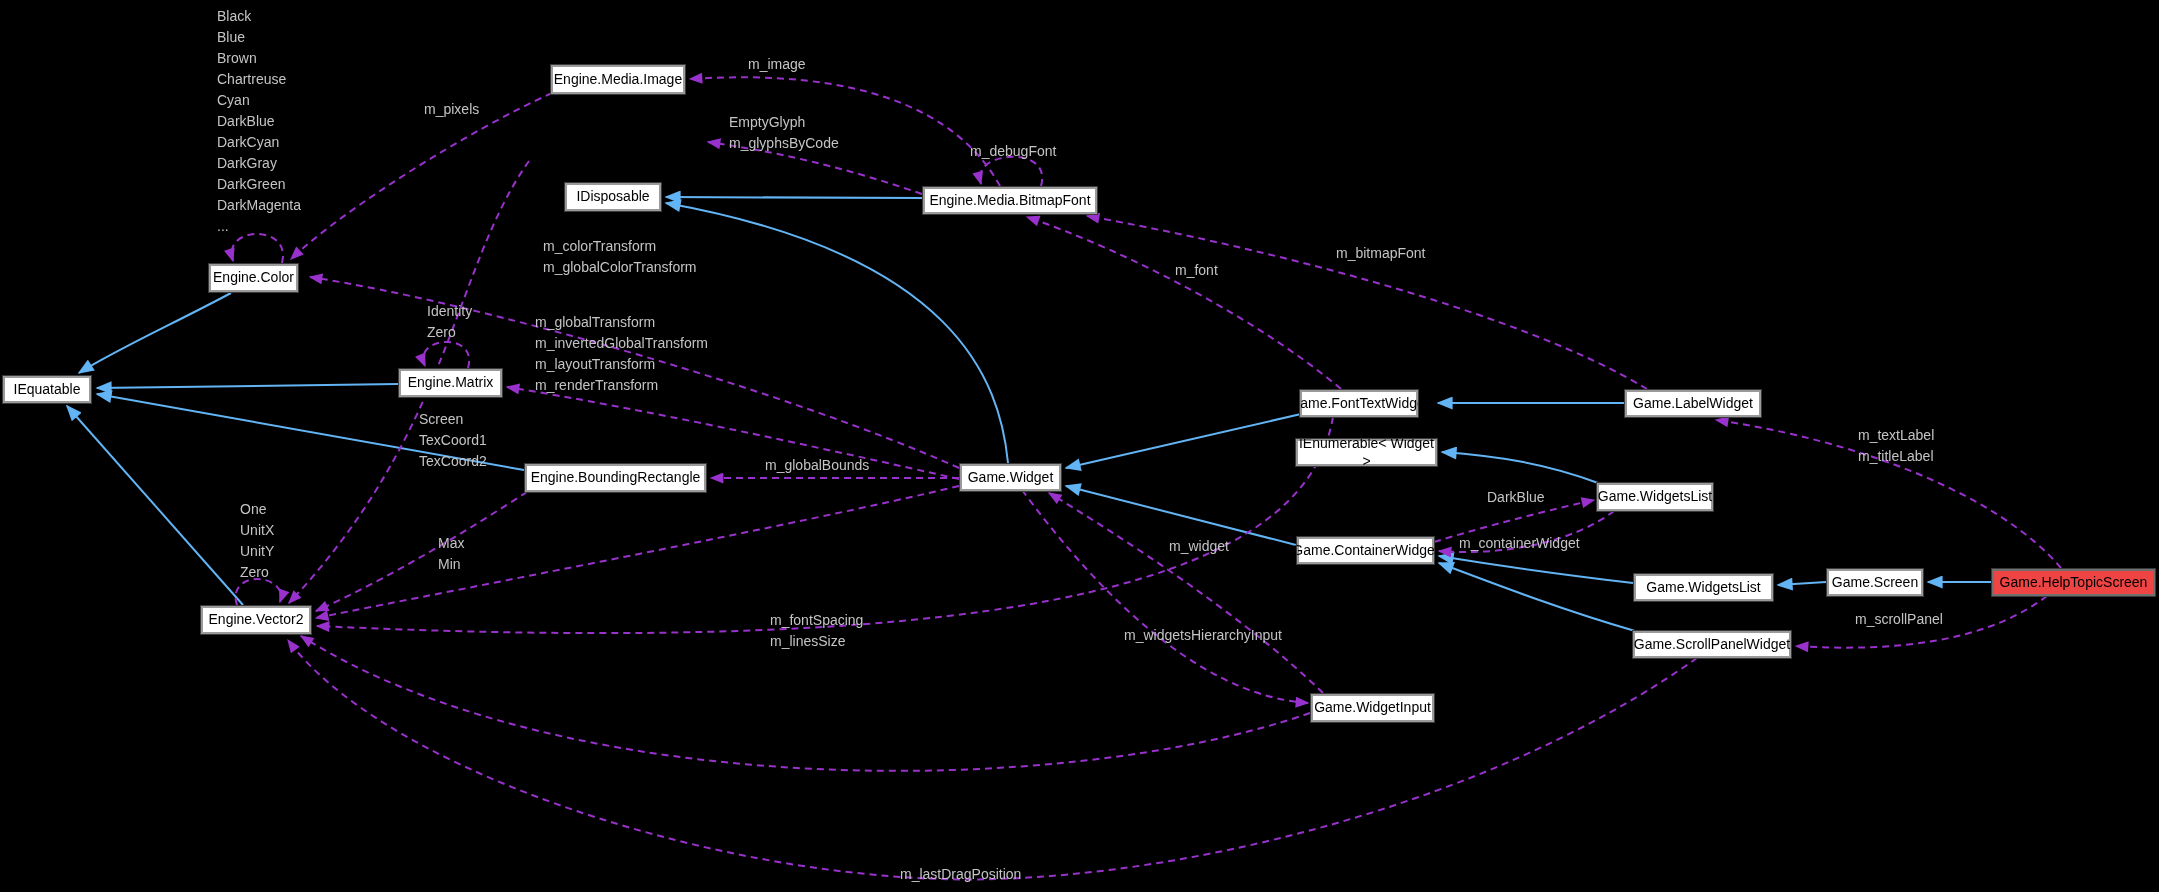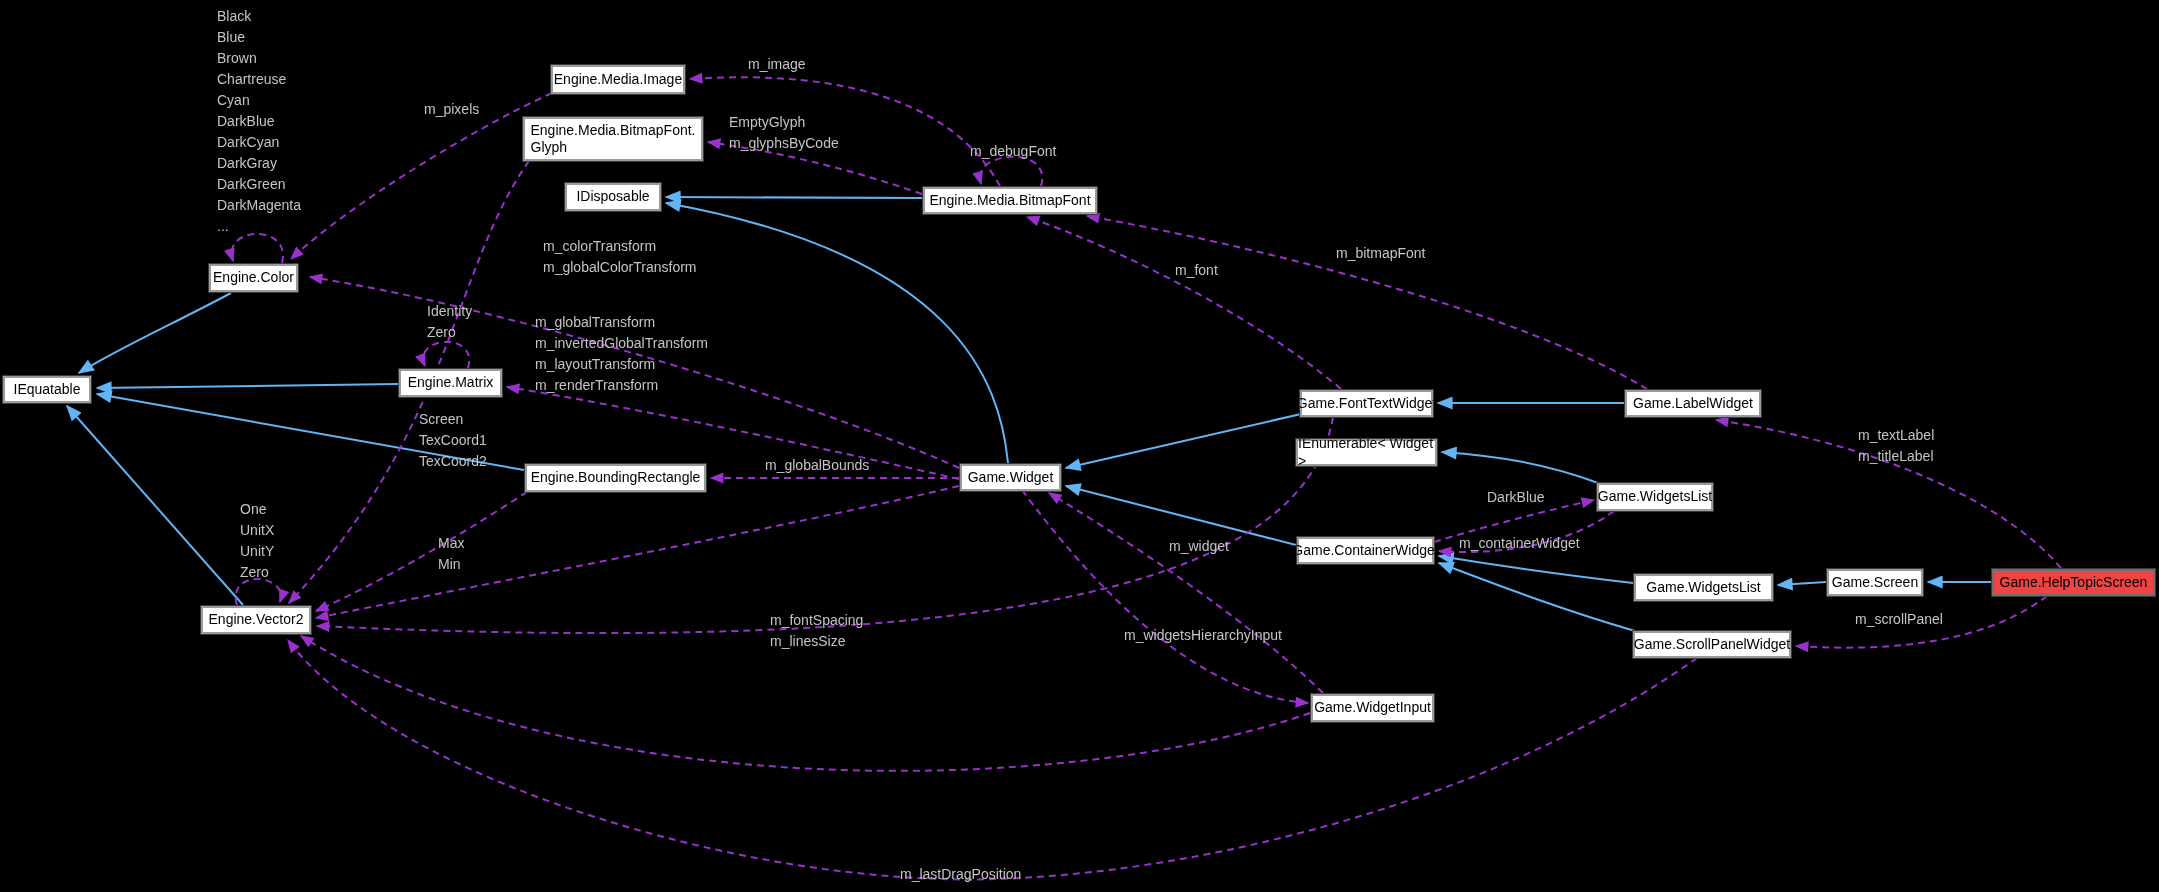--- a/index.html
+++ b/index.html
@@ -4,21 +4,21 @@
 <style>
   html,body{margin:0;padding:0;background:#000;}
   #canvas{
     position:relative;width:2159px;height:892px;background:#000;
     font-family:"Liberation Sans", sans-serif;overflow:hidden;
   }
   #edges{position:absolute;left:0;top:0;}
   .node{
     position:absolute;display:flex;align-items:center;justify-content:center;
     background:#ffffff;color:#000;border:2px solid #9a9a9a;outline:1px solid #3a3a3a;
-    font-size:14px;line-height:1.25;text-align:left;white-space:pre-line;
+    font-size:14px;line-height:1.25;text-align:center;white-space:pre-line;
     box-sizing:border-box;z-index:3;
   }
   .node--highlight{background:#ef4444;border-color:#707070;}
   .elabel{
     position:absolute;color:#c4c4c4;font-size:14px;line-height:21px;
     white-space:pre-line;z-index:2;
   }
 </style>
 </head>
 <body>
@@ -74,31 +74,29 @@
       <path d="M 1434 542 C 1490 525 1545 511 1594 500" marker-end="url(#ap)"></path>
       <path d="M 1614 511 C 1572 543 1502 556 1439 551" marker-end="url(#ap)"></path>
       <path d="M 1323 693 C 1245 617 1122 537 1049 493" marker-end="url(#ap)"></path>
       <path d="M 1022 490 C 1085 575 1190 695 1308 703" marker-end="url(#ap)"></path>
       <path d="M 2061 568 C 2000 496 1862 441 1716 420" marker-end="url(#ap)"></path>
       <path d="M 2047 596 C 1985 643 1892 652 1796 646" marker-end="url(#ap)"></path>
     </g>
   </svg>
 
   <div class="node" style="left:551px;top:65px;width:134px;height:29px">Engine.Media.Image</div>
-  <div class="node" style="left:523px;top:117px;width:180px;height:44px">Engine.Media.BitmapFont.
-Glyph</div>
   <div class="node" style="left:565px;top:183px;width:96px;height:28px">IDisposable</div>
   <div class="node" style="left:923px;top:187px;width:174px;height:27px">Engine.Media.BitmapFont</div>
   <div class="node" style="left:209px;top:264px;width:89px;height:28px">Engine.Color</div>
   <div class="node" style="left:399px;top:369px;width:103px;height:28px">Engine.Matrix</div>
   <div class="node" style="left:3px;top:376px;width:88px;height:27px">IEquatable</div>
   <div class="node" style="left:525px;top:464px;width:181px;height:28px">Engine.BoundingRectangle</div>
   <div class="node" style="left:201px;top:606px;width:110px;height:28px">Engine.Vector2</div>
   <div class="node" style="left:960px;top:464px;width:101px;height:27px">Game.Widget</div>
-  <div class="node" style="left:1300px;top:390px;width:133px;height:27px">Game.FontTextWidget</div>
+  <div class="node" style="left:1300px;top:390px;width:118px;height:27px">Game.FontTextWidget</div>
   <div class="node" style="left:1296px;top:439px;width:141px;height:27px">IEnumerable&lt; Widget &gt;</div>
   <div class="node" style="left:1597px;top:483px;width:116px;height:28px">Game.WidgetsList</div>
   <div class="node" style="left:1297px;top:537px;width:137px;height:27px">Game.ContainerWidget</div>
   <div class="node" style="left:1634px;top:574px;width:139px;height:27px">Game.WidgetsList</div>
   <div class="node" style="left:1827px;top:569px;width:96px;height:27px">Game.Screen</div>
   <div class="node node--highlight" style="left:1992px;top:569px;width:163px;height:27px">Game.HelpTopicScreen</div>
   <div class="node" style="left:1633px;top:631px;width:158px;height:27px">Game.ScrollPanelWidget</div>
   <div class="node" style="left:1311px;top:694px;width:123px;height:28px">Game.WidgetInput</div>
   <div class="node" style="left:1625px;top:390px;width:136px;height:27px">Game.LabelWidget</div>
 

